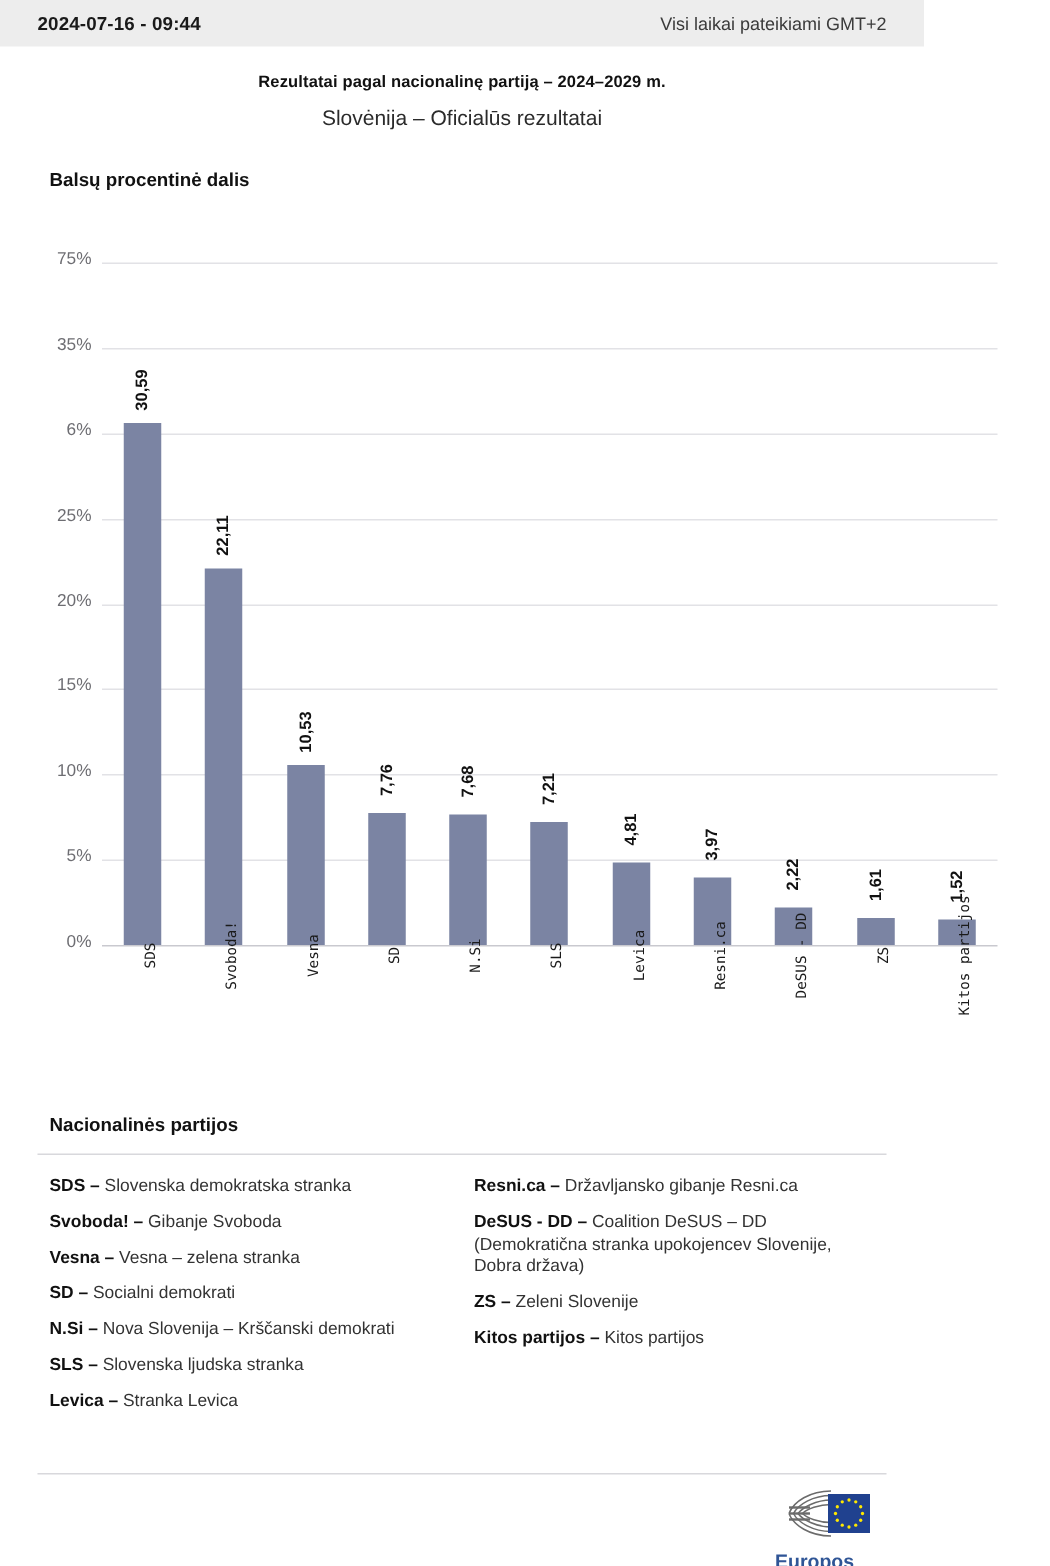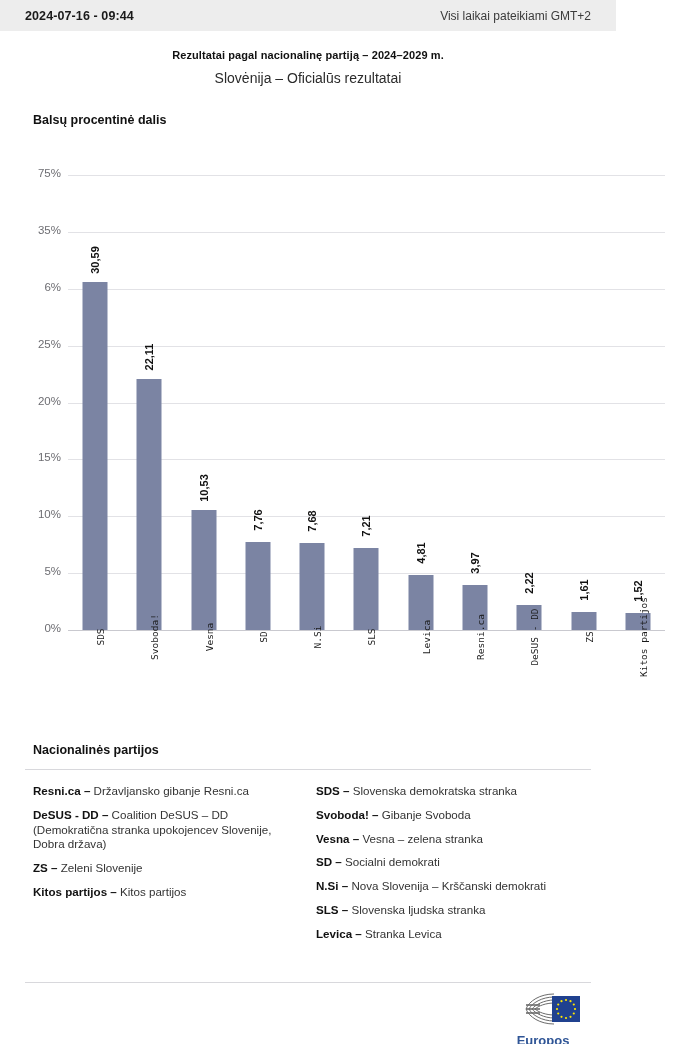--- a/index.html
+++ b/index.html
@@ -260,34 +260,34 @@
             <div class="cat-label">Kitos partijos</div>
           </div>
         </div>
     </div>
   </div>
 
   <div class="legend">
     <div class="legend-title">Nacionalinės partijos</div>
     <div class="legend-rule"></div>
     <div class="legend-cols">
-      <div class="legend-col" id="legend-right">
-          <div class="legend-item"><b>Resni.ca –</b><span> Državljansko gibanje Resni.ca</span></div>
-          <div class="legend-item"><b>DeSUS - DD –</b><span> Coalition DeSUS – DD (Demokratična stranka upokojencev Slovenije, Dobra država)</span></div>
-          <div class="legend-item"><b>ZS –</b><span> Zeleni Slovenije</span></div>
-          <div class="legend-item"><b>Kitos partijos –</b><span> Kitos partijos</span></div>
-        </div>
       <div class="legend-col" id="legend-left">
           <div class="legend-item"><b>SDS –</b><span> Slovenska demokratska stranka</span></div>
           <div class="legend-item"><b>Svoboda! –</b><span> Gibanje Svoboda</span></div>
           <div class="legend-item"><b>Vesna –</b><span> Vesna – zelena stranka</span></div>
           <div class="legend-item"><b>SD –</b><span> Socialni demokrati</span></div>
           <div class="legend-item"><b>N.Si –</b><span> Nova Slovenija – Krščanski demokrati</span></div>
           <div class="legend-item"><b>SLS –</b><span> Slovenska ljudska stranka</span></div>
           <div class="legend-item"><b>Levica –</b><span> Stranka Levica</span></div>
+        </div>
+      <div class="legend-col" id="legend-right">
+          <div class="legend-item"><b>Resni.ca –</b><span> Državljansko gibanje Resni.ca</span></div>
+          <div class="legend-item"><b>DeSUS - DD –</b><span> Coalition DeSUS – DD (Demokratična stranka upokojencev Slovenije, Dobra država)</span></div>
+          <div class="legend-item"><b>ZS –</b><span> Zeleni Slovenije</span></div>
+          <div class="legend-item"><b>Kitos partijos –</b><span> Kitos partijos</span></div>
         </div>
     </div>
   </div>
 
   <div class="footer">
     <div class="footer-rule"></div>
     <div class="ep-logo">
       <span class="ep-mark">
         <svg width="62" height="34" viewBox="0 0 62 34" aria-hidden="true">
           <g stroke="#6b6b6b" fill="none" stroke-width="1">

